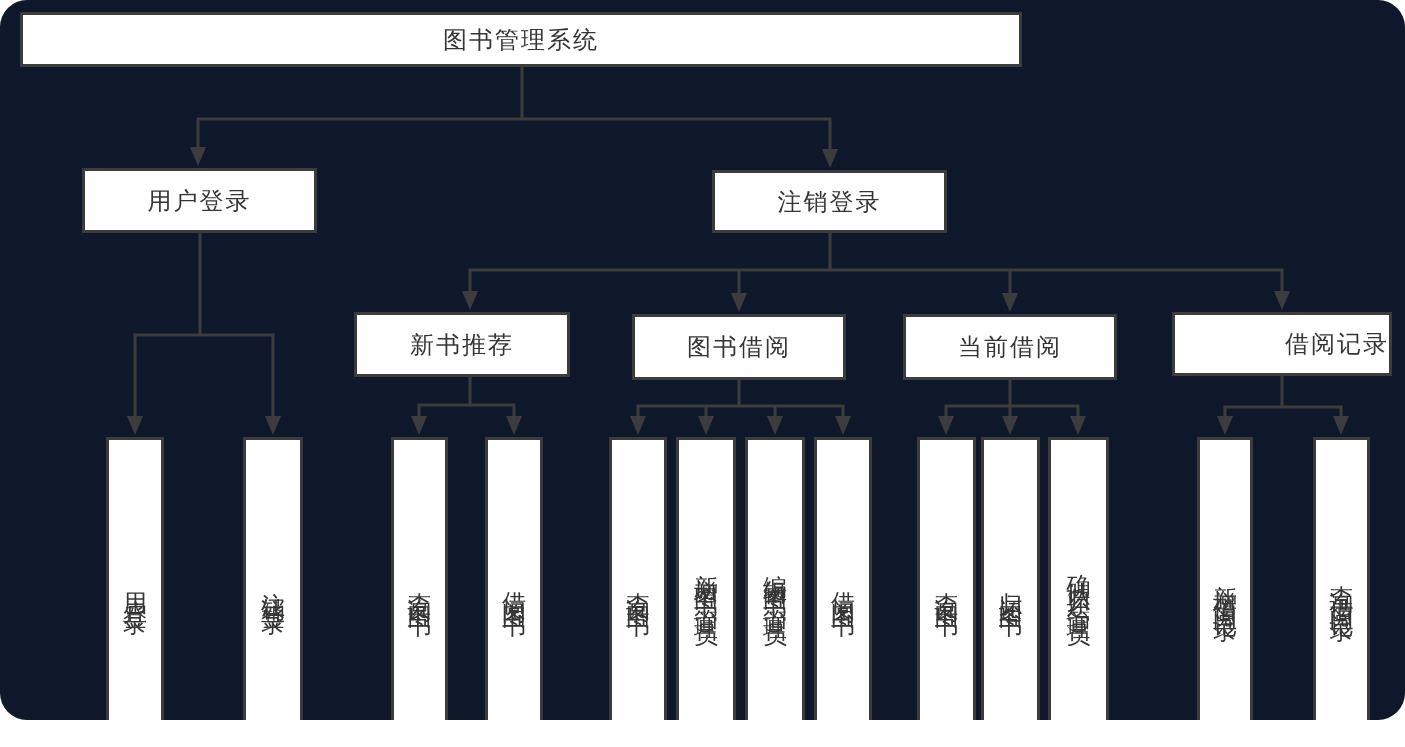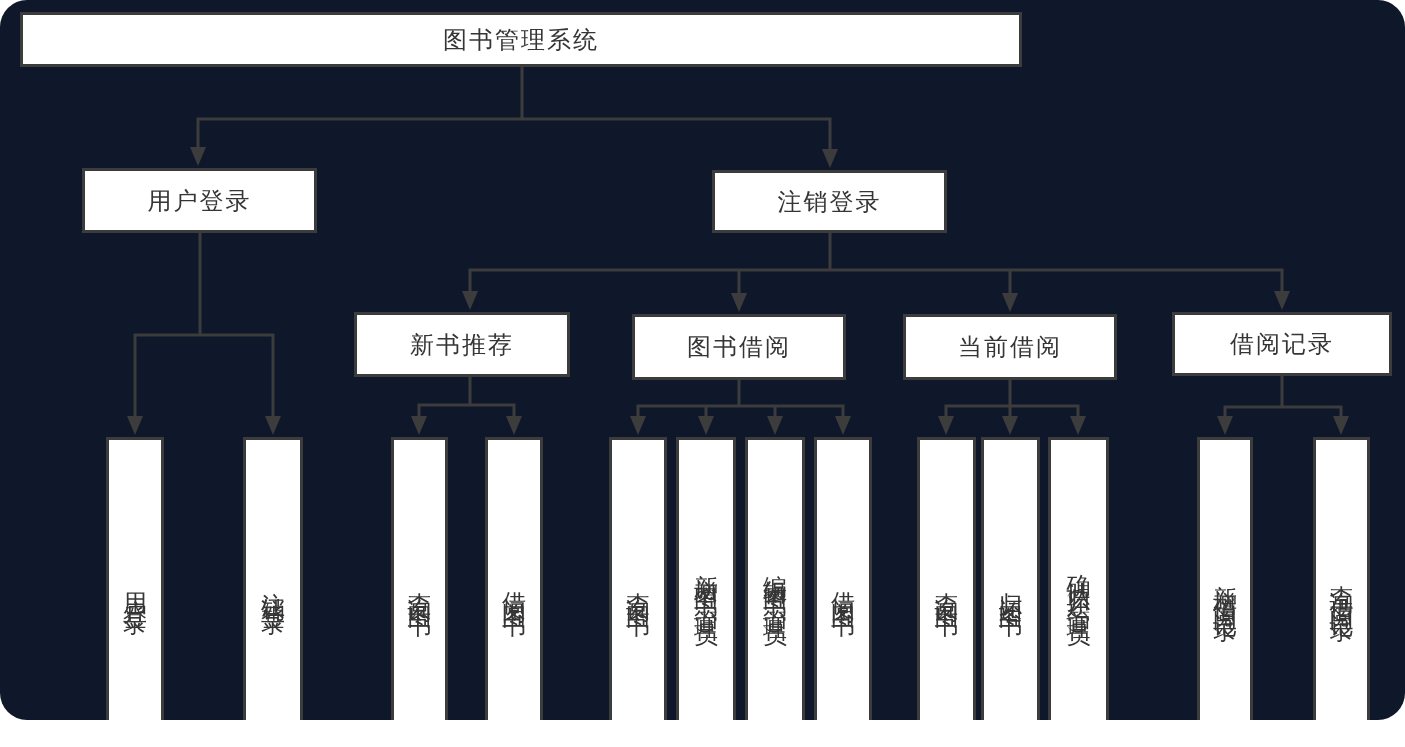--- a/index.html
+++ b/index.html
@@ -119,21 +119,21 @@
 
   <div class="node hnode" style="left:354px; top:312px; width:216px; height:65px;">
     <span>新书推荐</span>
   </div>
   <div class="node hnode" style="left:632px; top:314px; width:214px; height:66px;font-family:Liberation Serif, serif;">
     <span>图书借阅</span>
   </div>
   <div class="node hnode" style="left:903px; top:314px; width:214px; height:66px;">
     <span>当前借阅</span>
   </div>
-  <div class="node hnode" style="left:1172px; top:312px; width:220px; height:64px;">
+  <div class="node hnode" style="left:1172px; top:312px; width:220px; height:64px;justify-content:flex-end;">
     <span>借阅记录</span>
   </div>
 
   <div class="node vnode" style="left:106px; top:437px; width:58px; height:299px;">
     <span class="vlabel">用户登录</span>
   </div>
   <div class="node vnode" style="left:243px; top:437px; width:60px; height:299px;">
     <span class="vlabel">注销登录</span>
   </div>
 

